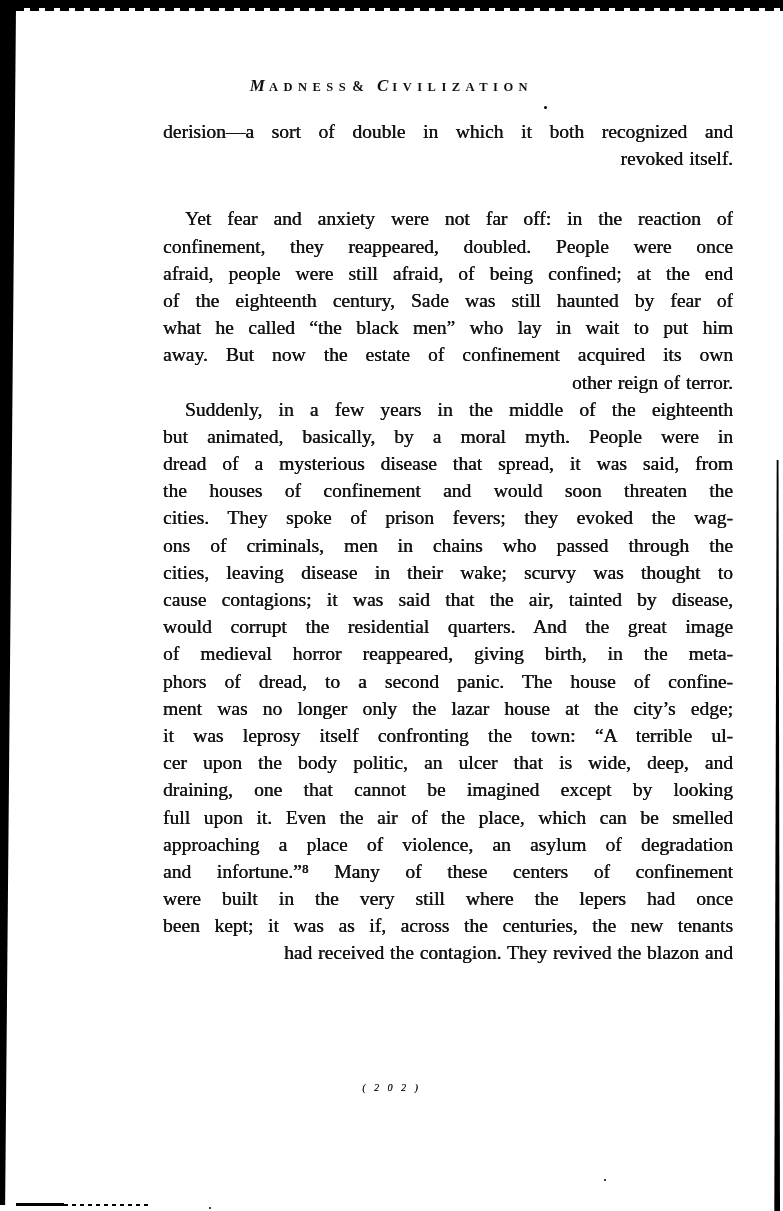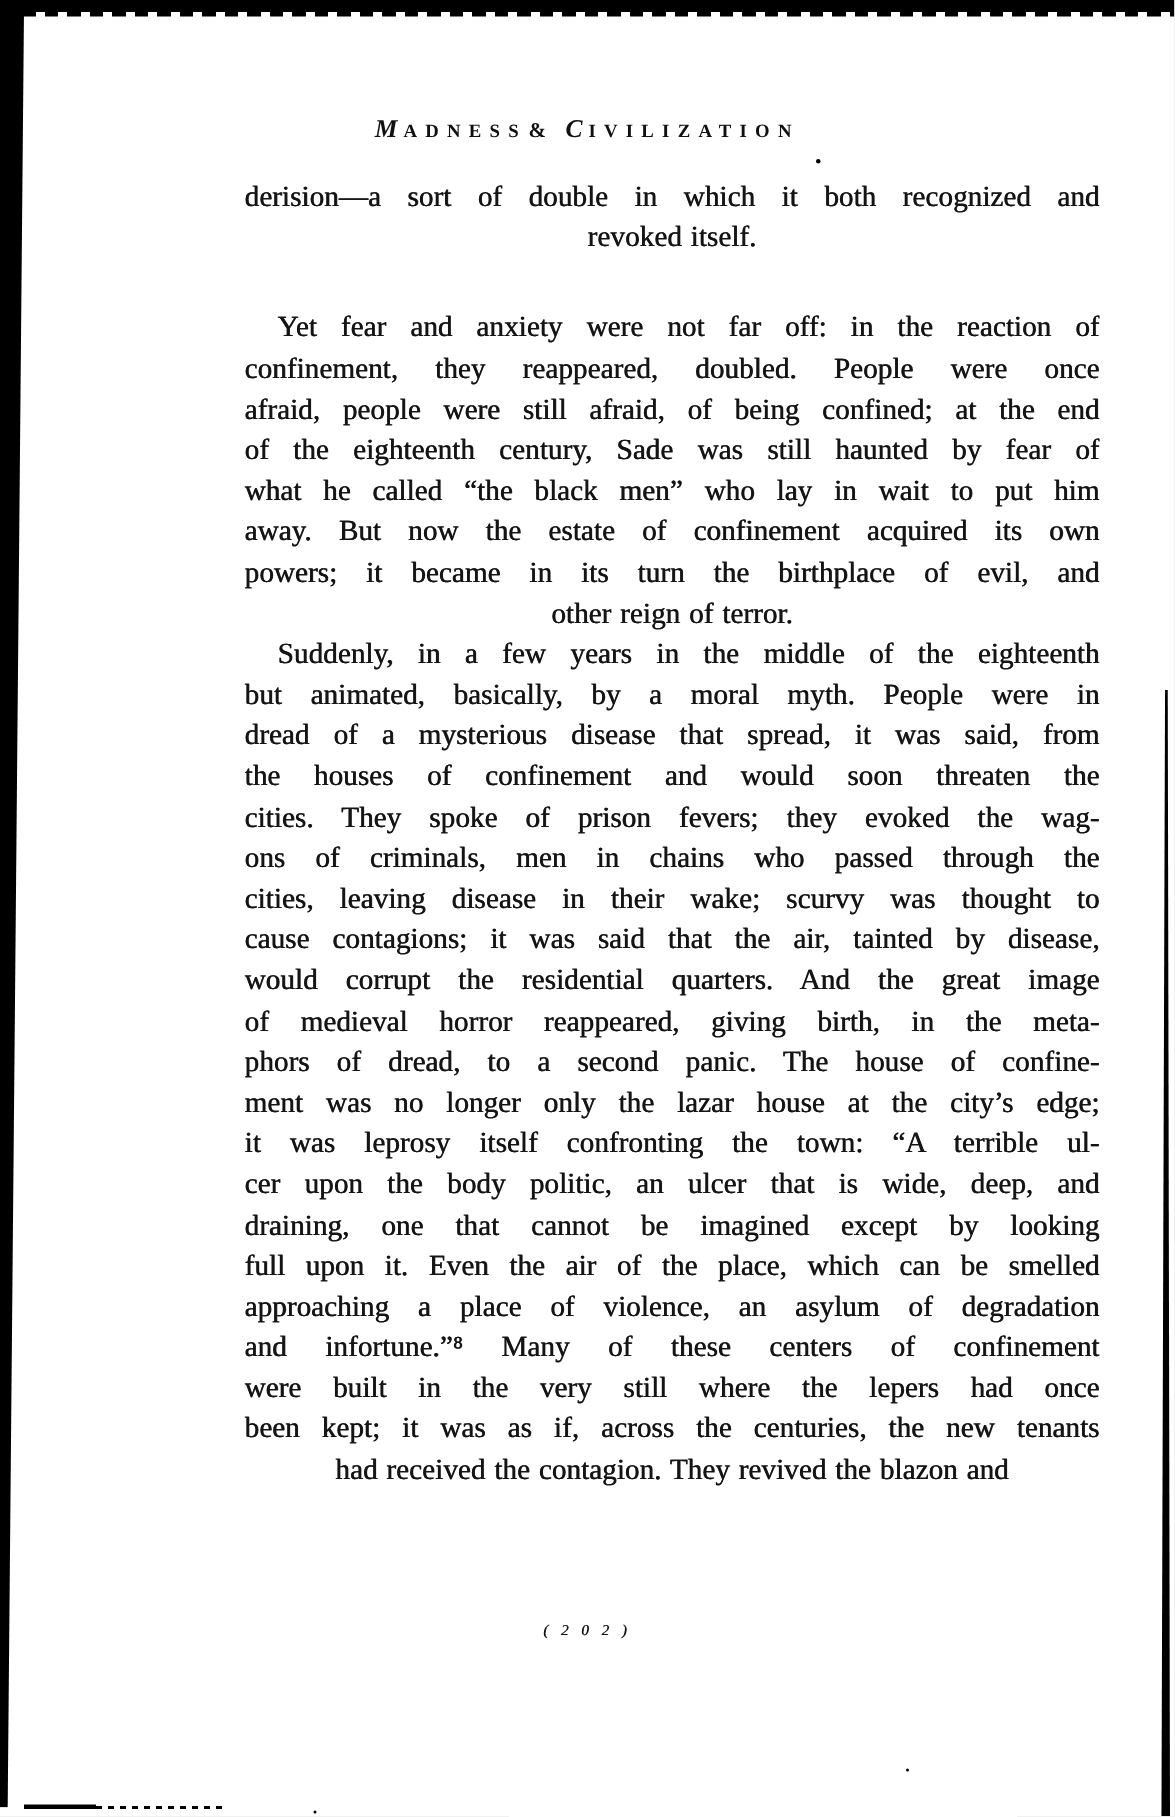--- a/index.html
+++ b/index.html
@@ -58,21 +58,21 @@
   .hdr-gap     { display:inline-block; width:8px; }
 
   
   .page-body {
     position:absolute; top:118px; left:115px; width:570px;
     font-size:19.5px; line-height:27.2px;
     text-shadow: 0.35px 0 0 rgba(10,10,10,0.85), 0 0.25px 0 rgba(10,10,10,0.5);
     margin-left: 48px;
   }
   .para.space { margin-top:33px; }
-  .line { height:27.2px; overflow:hidden; text-align:center; word-spacing:1px; }
+  .line { height:27.2px; overflow:hidden; text-align:right; word-spacing:1px; }
   .line.justify { text-align:justify; }
   .line.justify::after { content:""; display:inline-block; width:100%; height:0; }
   .line.indent { text-indent:22px; }
 
   
   .folio {
     position:absolute; top:1082px; left:0; width:100%;
     text-align:center; font-style:italic; font-size:10px;
     letter-spacing:3px; color:#101010;
     text-shadow: 0.3px 0 0 rgba(10,10,10,0.8);
@@ -100,21 +100,20 @@
         <div class="line justify">derision—a sort of double in which it both recognized and</div>
         <div class="line">revoked itself.</div>
       </div>
       <div class="para space">
         <div class="line justify indent">Yet fear and anxiety were not far off: in the reaction of</div>
         <div class="line justify">confinement, they reappeared, doubled. People were once</div>
         <div class="line justify">afraid, people were still afraid, of being confined; at the end</div>
         <div class="line justify">of the eighteenth century, Sade was still haunted by fear of</div>
         <div class="line justify">what he called “the black men” who lay in wait to put him</div>
         <div class="line justify">away. But now the estate of confinement acquired its own</div>
-        <div class="line justify">powers; it became in its turn the birthplace of evil, and</div>
         <div class="line">other reign of terror.</div>
       </div>
       <div class="para">
         <div class="line justify indent">Suddenly, in a few years in the middle of the eighteenth</div>
         <div class="line justify">but animated, basically, by a moral myth. People were in</div>
         <div class="line justify">dread of a mysterious disease that spread, it was said, from</div>
         <div class="line justify">the houses of confinement and would soon threaten the</div>
         <div class="line justify">cities. They spoke of prison fevers; they evoked the wag-</div>
         <div class="line justify">ons of criminals, men in chains who passed through the</div>
         <div class="line justify">cities, leaving disease in their wake; scurvy was thought to</div>

